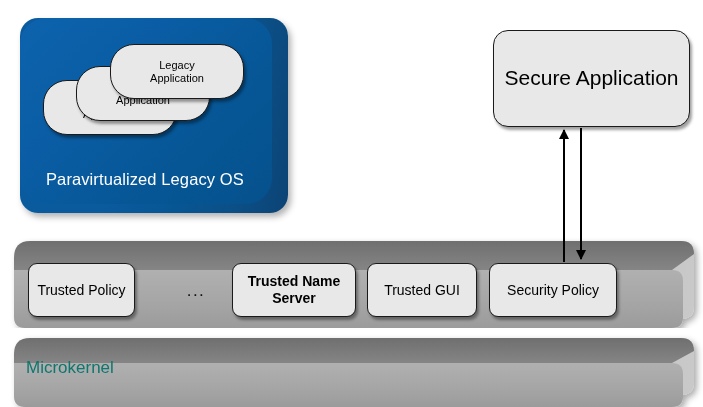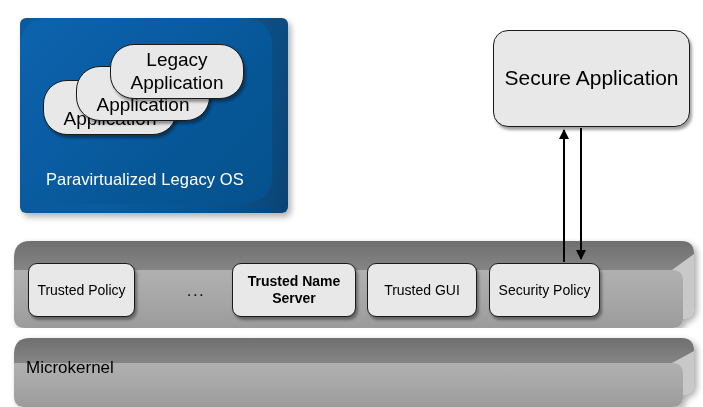--- a/index.html
+++ b/index.html
@@ -18,21 +18,21 @@
     overflow: hidden;
   }
 
   
   .vm-box {
     position: absolute;
     left: 20px;
     top: 18px;
     width: 268px;
     height: 195px;
-    border-radius: 6px;
+    border-radius: 18px;
     background: linear-gradient(100deg, #0a5a9e 0%, #0a5a9e 38%, #075694 62%, #0b4f86 82%, #0c4375 100%);
     box-shadow: 3px 4px 6px rgba(0,0,0,0.30);
   }
   .vm-face {
     position: absolute;
     left: 0;
     top: 0;
     width: 252px;
     height: 186px;
     border-radius: 26px;
@@ -61,21 +61,21 @@
     display: flex;
     align-items: center;
     justify-content: center;
     text-align: center;
     color: #000000;
     line-height: 1.18;
   }
   .legacy-app {
     width: 134px;
     height: 55px;
-    font-size: 19px;
+    font-size: 11px;
     border-radius: 24px;
   }
   .legacy-app .txt { display: block; }
   .legacy-1 { left: 43px; top: 80px; z-index: 3; }
   .legacy-2 { left: 76px; top: 66px; z-index: 4; }
   .legacy-3 { left: 110px; top: 44px; z-index: 5; }
 
   
   .secure-app {
     left: 473px;
@@ -102,40 +102,40 @@
     width: 107px;
     height: 54px;
     top: 263px;
     font-size: 14px;
     border-radius: 9px;
     z-index: 6;
   }
   .svc-loader { left: 28px; }
   .svc-name   { left: 232px; width: 124px; font-weight: bold; }
   .svc-gui    { left: 367px; width: 110px; }
-  .svc-policy { left: 489px; width: 111px; }
+  .svc-policy { left: 489px; width: 128px; }
 
   .ellipsis {
     position: absolute;
     left: 176px;
     top: 281px;
     width: 40px;
     text-align: center;
     color: #111111;
     font-size: 17px;
     letter-spacing: 1.5px;
     z-index: 6;
   }
 
   .kernel-label {
     position: absolute;
     left: 26px;
     top: 358px;
     font-size: 17px;
-    color: #000000;
+    color: #0f766e;
     z-index: 6;
     white-space: nowrap;
   }
 
   .arrows {
     position: absolute;
     left: 0;
     top: 0;
     z-index: 7;
     pointer-events: none;

